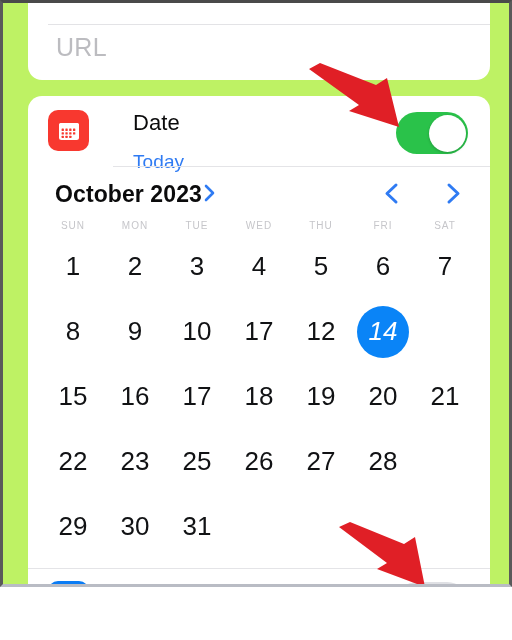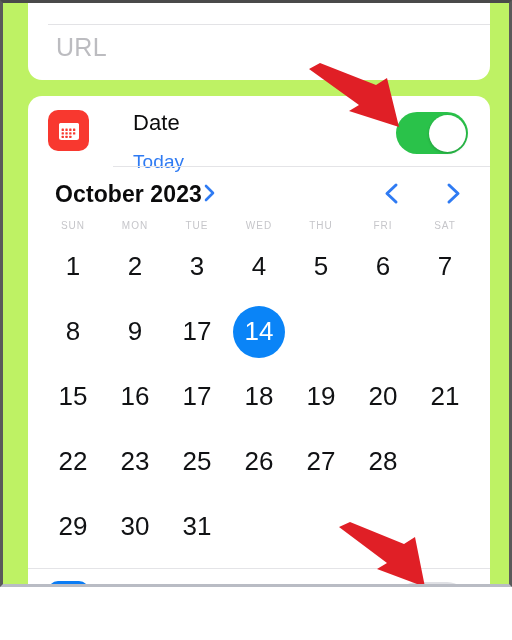--- a/index.html
+++ b/index.html
@@ -186,20 +186,21 @@
     height: 52px;
     display: flex;
     align-items: center;
     justify-content: center;
     border-radius: 50%;
     box-sizing: border-box;
   }
   .day.sel .pill {
     background: #0a84f7;
     color: #ffffff;
+    font-style: italic;
   }
   .day.empty { color: transparent; }
 
   .cal-pad { height: 12px; }
 
   .sep-full {
     position: relative;
     height: 1px;
     background: #e4e4e7;
     margin: 0 0 0 0;
@@ -312,21 +313,27 @@
       </div>
 
       <div class="week">
         <div class="day">
             <span class="pill">8</span>
           </div>
         <div class="day">
             <span class="pill">9</span>
           </div>
         <div class="day">
+            <span class="pill">10</span>
+          </div>
+        <div class="day">
             <span class="pill">17</span>
+          </div>
+        <div class="day">
+            <span class="pill">12</span>
           </div>
         <div class="day sel">
             <span class="pill">14</span>
           </div>
       </div>
 
       <div class="week">
         <div class="day">
             <span class="pill">15</span>
           </div>

